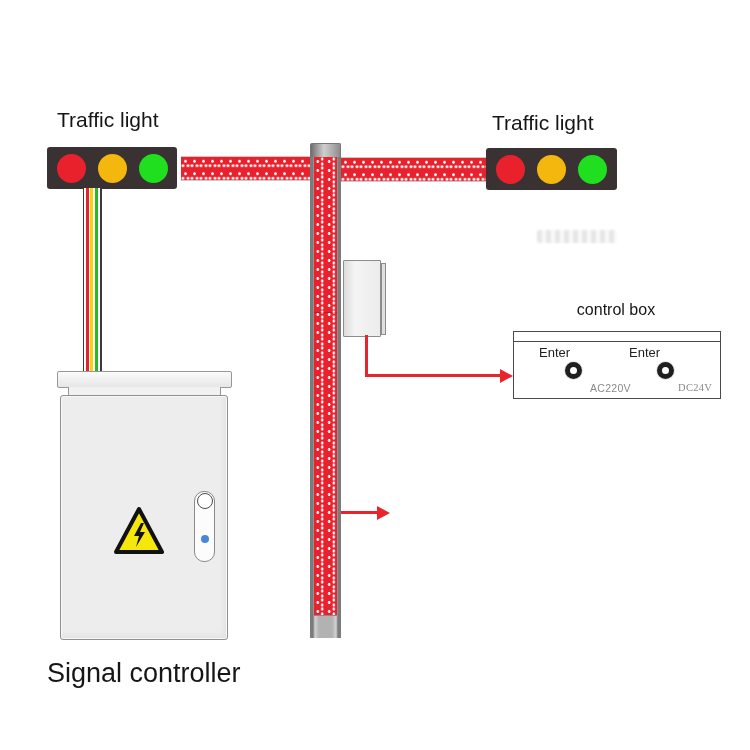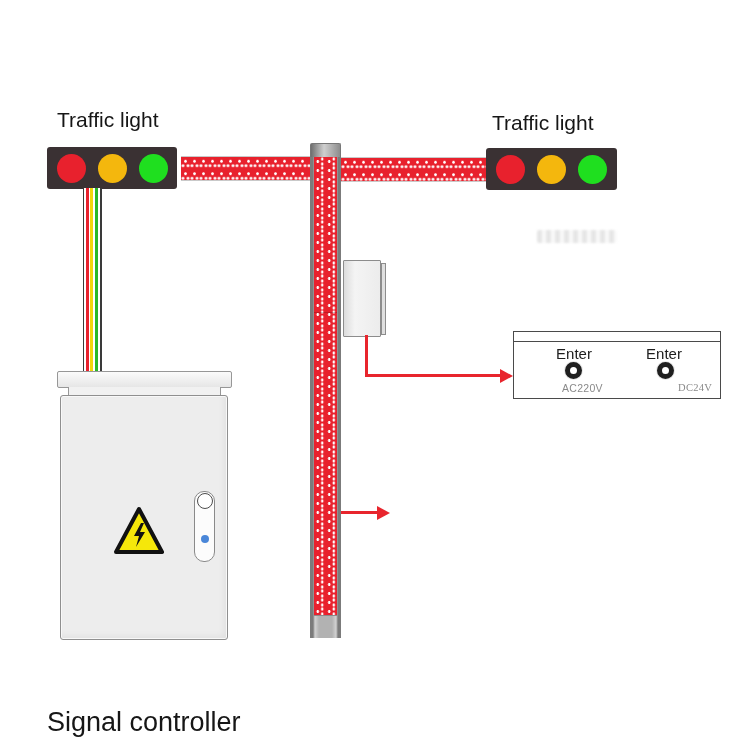--- a/index.html
+++ b/index.html
@@ -51,21 +51,21 @@
 
   
   .cable{background:#e8252d;}
   .arrowhead-right{width:0;height:0;border-top:7px solid transparent;
                    border-bottom:7px solid transparent;border-left:13px solid #e8252d;}
 
   
   .cbox{background:#ffffff;border:1.5px solid #4a4a4a;}
   .cbox-topstrip{position:absolute;left:0;top:0;width:100%;height:10px;
                  border-bottom:1.5px solid #4a4a4a;box-sizing:border-box;}
-  .port-label{position:absolute;font-size:15px;color:#1e1e1e;width:70px;text-align:center;}
+  .port-label{position:absolute;font-size:13px;color:#1e1e1e;width:70px;text-align:left;}
   .port{position:absolute;width:7px;height:7px;background:#fff;border:5.5px solid #1f1f1f;
         border-radius:50%;box-shadow:0 0 0 1px #e8e8e8;}
   .port-voltage{position:absolute;font-size:10.5px;color:#8a8a8a;letter-spacing:.3px;}
 
   
   .wires{background:linear-gradient(90deg,
       #3a3a3a 0 1.5px,#fff 1.5px 3px,#e8212d 3px 6px,#fff 6px 7.5px,
       #f0d60b 7.5px 10.5px,#fff 10.5px 12px,#28b828 12px 15px,
       #fff 15px 17px,#3a3a3a 17px 19px);}
 
@@ -113,25 +113,26 @@
   <div class="abs led-v" style="left: 314px; top: 157px; width: 23px; height: 459px; box-sizing: border-box; background-color: rgb(232, 33, 45);"></div>
   <div class="abs pole-seam" style="left:314px;top:312px;width:23px;height:1px;"></div>
 
   <div class="abs jbox" style="left:343px;top:260px;width:36px;height:75px;"></div>
   <div class="abs jbox-flange" style="left:381px;top:263px;width:3px;height:70px;"></div>
 
   <div class="abs cable" style="left: 365px; top: 335px; width: 3px; height: 42px; background-color: rgb(232, 37, 45);"></div>
   <div class="abs cable" style="left: 365px; top: 374px; width: 137px; height: 3px; background-color: rgb(232, 37, 45);"></div>
   <div class="abs arrowhead-right" style="left:500px;top:368.5px;"></div>
 
+  <div class="abs lbl lbl-cb" style="left:513px;top:301px;width:206px;">control box</div>
   <div class="abs cbox" style="left:513px;top:331px;width:206px;height:66px;">
     <div class="cbox-topstrip"></div>
     <div class="port-label" style="left:25px;top:13px;">Enter</div>
     <div class="port" style="left:51px;top:30px;"></div>
-    <div class="port-voltage" style="left:48px;top:50px;">AC220V</div>
+    <div class="port-voltage" style="left:76px;top:50px;">AC220V</div>
     <div class="port-label" style="left:115px;top:13px;">Enter</div>
     <div class="port" style="left:143px;top:30px;"></div>
     <div class="port-voltage" style="left:164px;top:50px;font-family:Liberation Serif, serif;">DC24V</div>
   </div>
 
   <div class="abs cable" style="left: 341px; top: 511px; width: 38px; height: 2.5px; background-color: rgb(232, 37, 45);"></div>
   <div class="abs arrowhead-right" style="left:377px;top:505.5px;"></div>
 
   <div class="abs wires" style="left:83px;top:188px;width:19px;height:186px;"></div>
 
@@ -142,17 +143,17 @@
   <svg class="abs" style="left:113px;top:505px;" width="52" height="52" viewBox="0 0 52 52">
     <polygon points="26,4 49,47 3,47" fill="#f5e70a" stroke="#111111" stroke-width="4" stroke-linejoin="round"></polygon>
     <path d="M28 18 L21 31 L26 31 L23 42 L32 27 L27 27 L31 18 Z" fill="#111111"></path>
   </svg>
 
   <div class="abs handle" style="left:194px;top:491px;width:19px;height:69px;">
     <div class="handle-knob"></div>
     <div class="handle-dot" style="background-color: rgb(74, 134, 216);"></div>
   </div>
 
-  <div class="abs lbl lbl-signal" style="left:47px;top:707px;">Signal controller</div>
+  <div class="abs lbl lbl-signal" style="left:47px;top:658px;">Signal controller</div>
 
   <div class="abs watermark" style="left:537px;top:230px;width:80px;height:13px;"></div>
 
 </div>
 
 </body></html>

